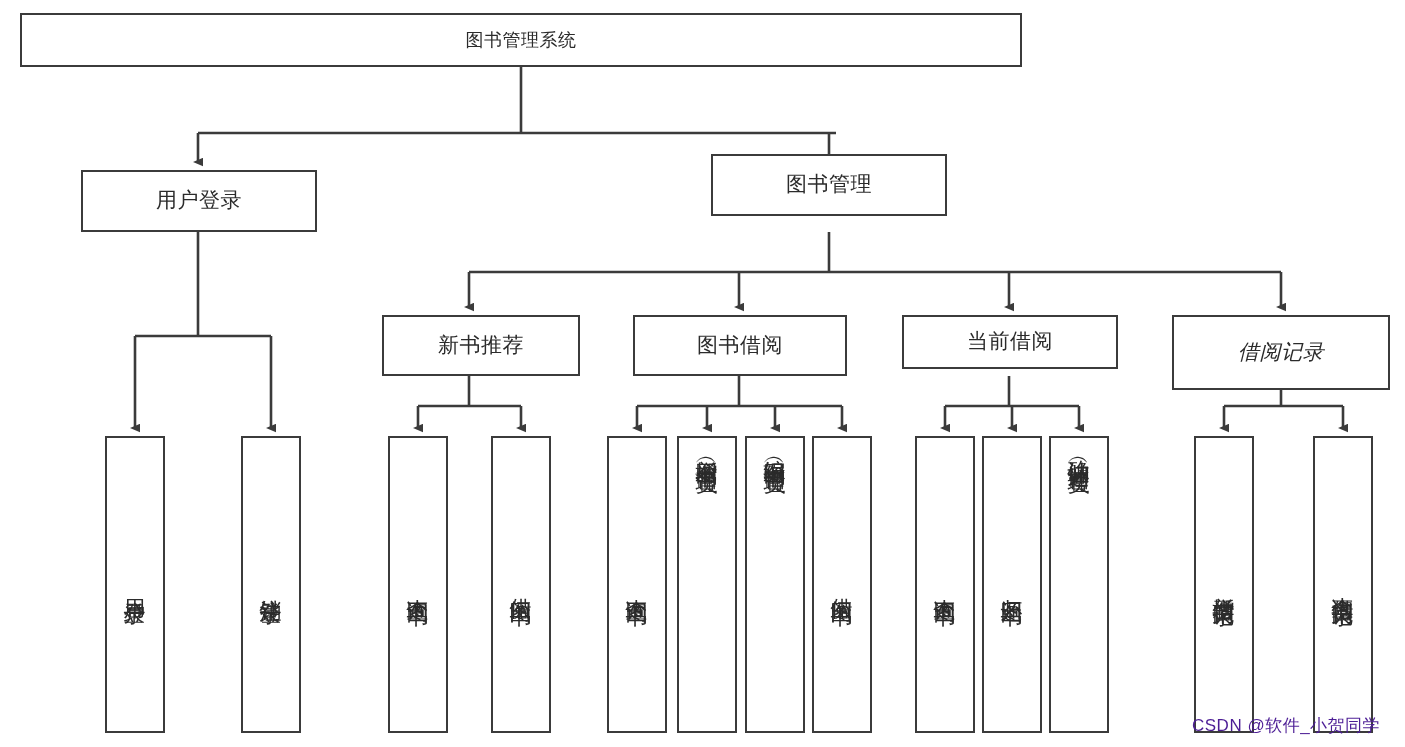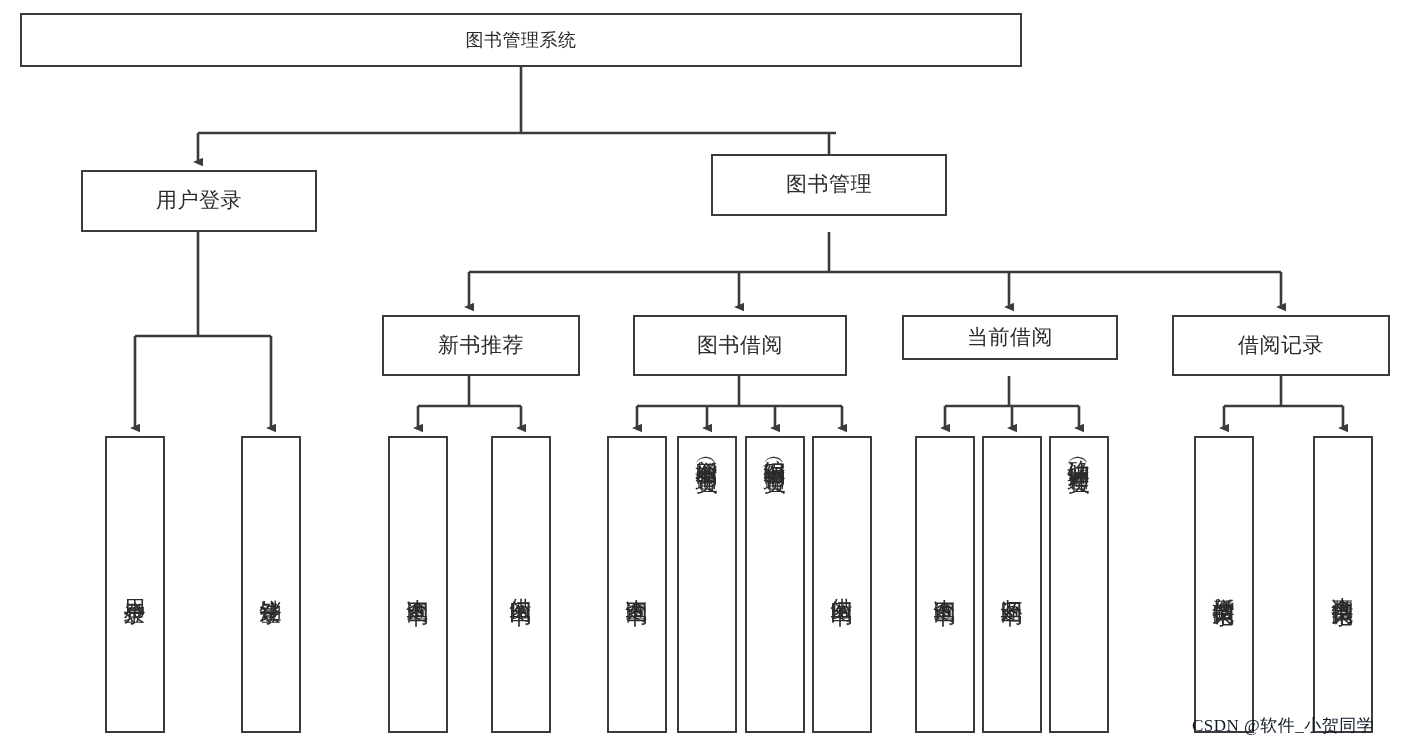--- a/index.html
+++ b/index.html
@@ -47,23 +47,23 @@
     line-height:1.14;
     letter-spacing:2px;
     height:auto;
   }
   .v-node.centerv{align-items:center;padding-top:0;}
 
   #watermark{
     position:absolute;
     left:1192px;top:714px;
     font-size:17px;
-    color:#0f172a;
+    color:#4c1d95;
     white-space:pre;
-    font-family:Liberation Serif, serif;
+    font-family:Liberation Sans, sans-serif;
     letter-spacing:0.5px;
   }
 </style>
 </head>
 <body>
 
 <div id="canvas">
 
   <svg class="lines" viewBox="0 0 1405 747" xmlns="http://www.w3.org/2000/svg">
     <defs>
@@ -126,24 +126,24 @@
   <div class="node h-node" style="left:711px;top:154px;width:236px;height:62px;">
     <span class="lbl">图书管理</span>
   </div>
 
   <div class="node h-node" style="left:382px;top:315px;width:198px;height:61px;">
     <span class="lbl">新书推荐</span>
   </div>
   <div class="node h-node" style="left:633px;top:315px;width:214px;height:61px;text-align:center;">
     <span class="lbl">图书借阅</span>
   </div>
-  <div class="node h-node" style="left:902px;top:315px;width:216px;height:45px;">
+  <div class="node h-node" style="left:902px;top:315px;width:216px;height:54px;">
     <span class="lbl">当前借阅</span>
   </div>
-  <div class="node h-node" style="left:1172px;top:315px;width:218px;height:61px;">
+  <div class="node h-node" style="left:1172px;top:315px;width:218px;height:75px;font-style:italic;">
     <span class="lbl">借阅记录</span>
   </div>
 
   <div class="node v-node centerv" style="left:105px;top:436px;width:60px;height:297px;">
     <span class="lbl">用户登录</span>
   </div>
   <div class="node v-node centerv" style="left:241px;top:436px;width:60px;height:297px;">
     <span class="lbl">注销登录</span>
   </div>
 

